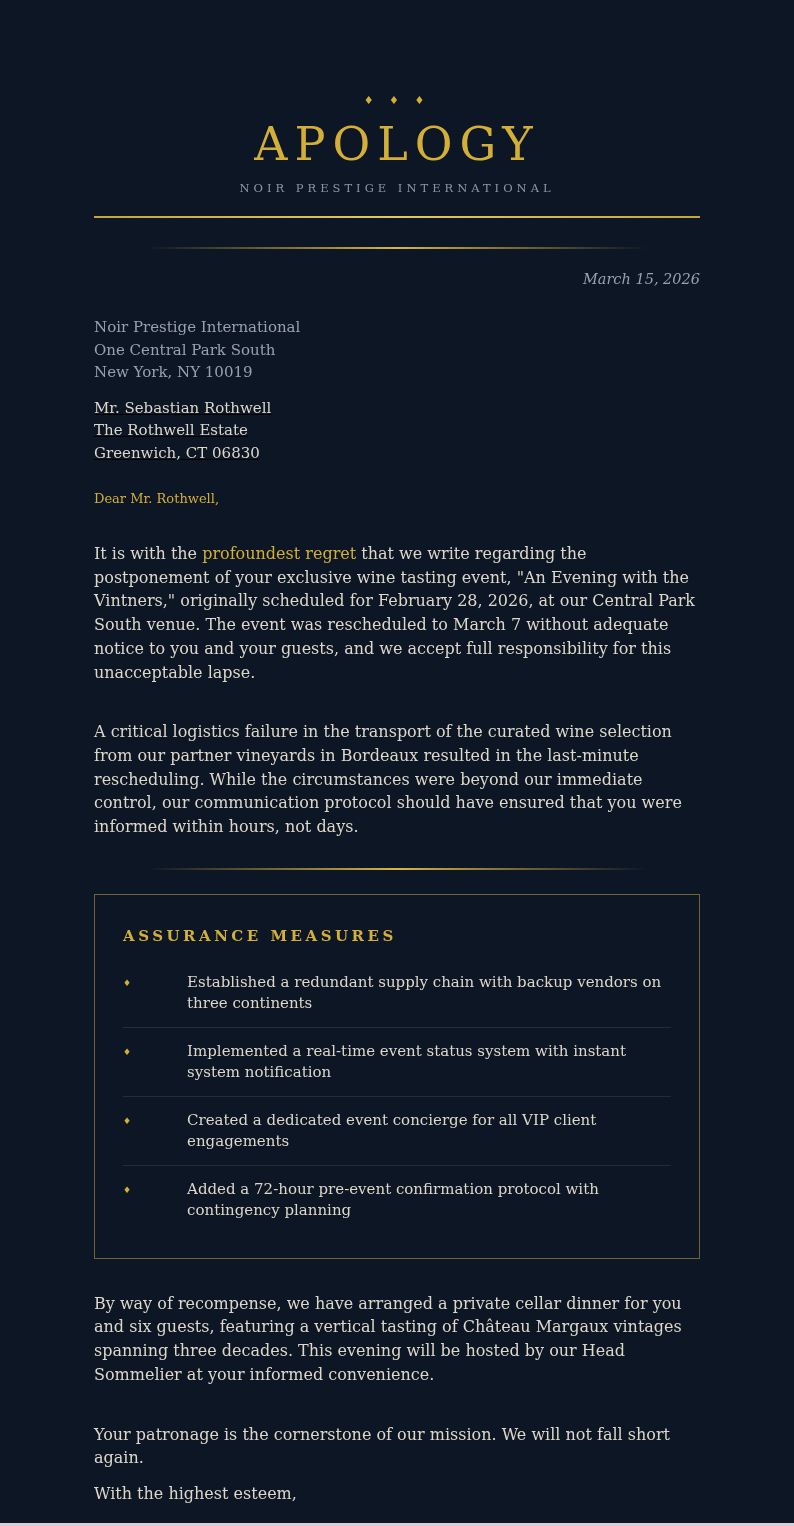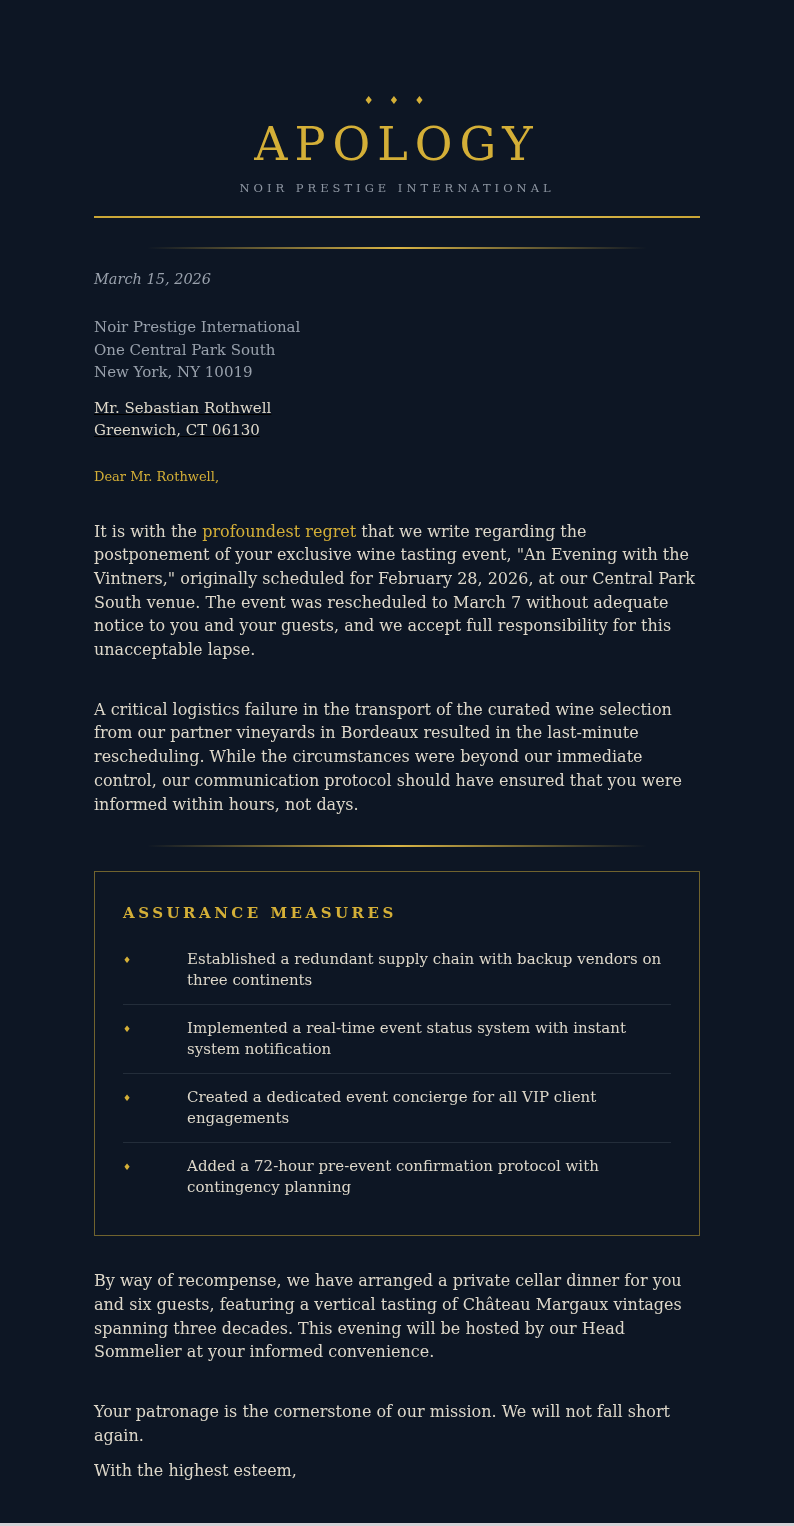--- a/index.html
+++ b/index.html
@@ -49,20 +49,21 @@
   }
   .fade-divider {
     width: 500px;
     margin: 29px auto 0 auto;
     height: 2px;
     background: linear-gradient(to right, rgba(212,175,55,0), #d9b545 50%, rgba(212,175,55,0));
   }
   
   .date-line {
     margin-top: 22px;
+    text-align: right;
     font-style: italic;
     color: #99a1ac;
     font-size: 14.5px;
   }
   .address-block { margin-top: 29px; }
   .address-block.recipient { margin-top: 13px; text-decoration: underline; }
   .address-block div {
     font-size: 15px;
     line-height: 22.5px;
     color: #99a1ac;
@@ -159,21 +160,22 @@
     <div class="address-block sender">
 
     <div>Noir Prestige International</div>
         <div>One Central Park South</div>
         <div>New York, NY 10019</div>
       </div>
 
     <div class="address-block recipient">
 
     <div>Mr. Sebastian Rothwell</div>
-        <div>Greenwich, CT 06130</div>
+        <div>The Rothwell Estate</div>
+        <div>Greenwich, CT 06830</div>
       </div>
 
     <div class="salutation">Dear Mr. Rothwell,</div>
 
     <p class="para"><span>It is with the </span><span class="gold">profoundest regret</span><span> that we write regarding the postponement of your exclusive wine tasting event, "An Evening with the Vintners," originally scheduled for February 28, 2026, at our Central Park South venue. The event was rescheduled to March 7 without adequate notice to you and your guests, and we accept full responsibility for this unacceptable lapse.</span></p>
 
     <p class="para">A critical logistics failure in the transport of the curated wine selection from our partner vineyards in Bordeaux resulted in the last-minute rescheduling. While the circumstances were beyond our immediate control, our communication protocol should have ensured that you were informed within hours, not days.</p>
 
     <div class="fade-divider"></div>
 

